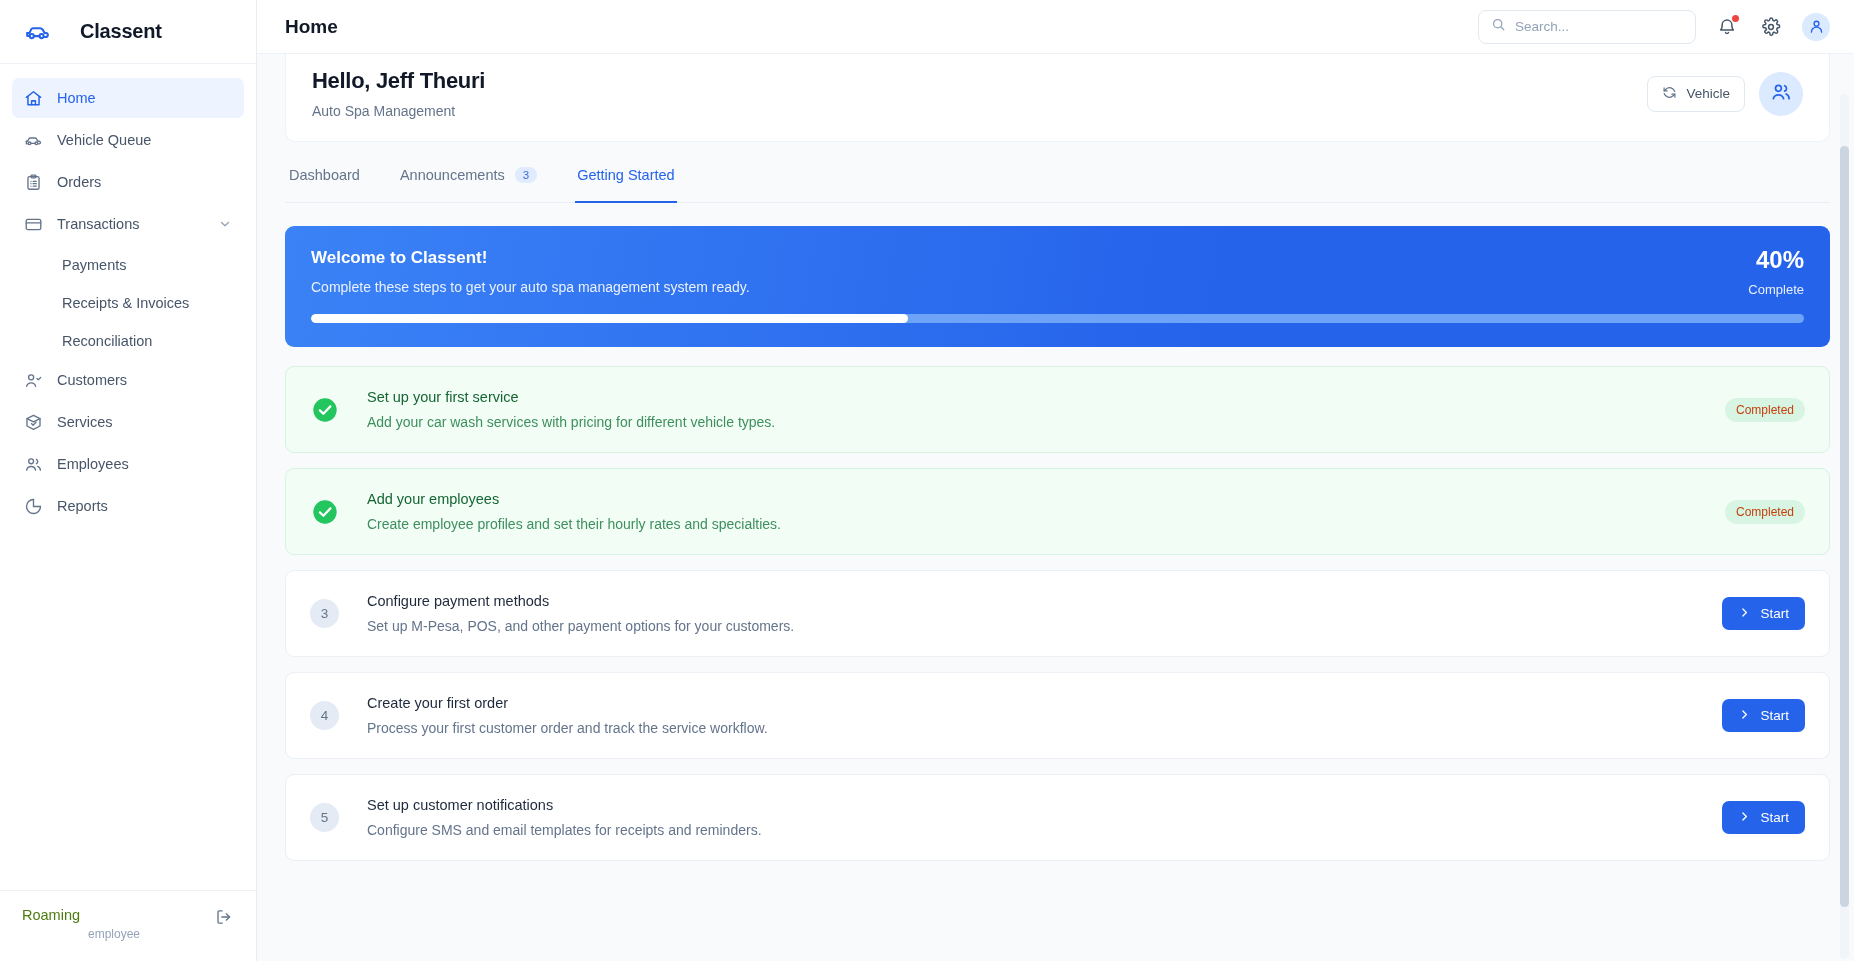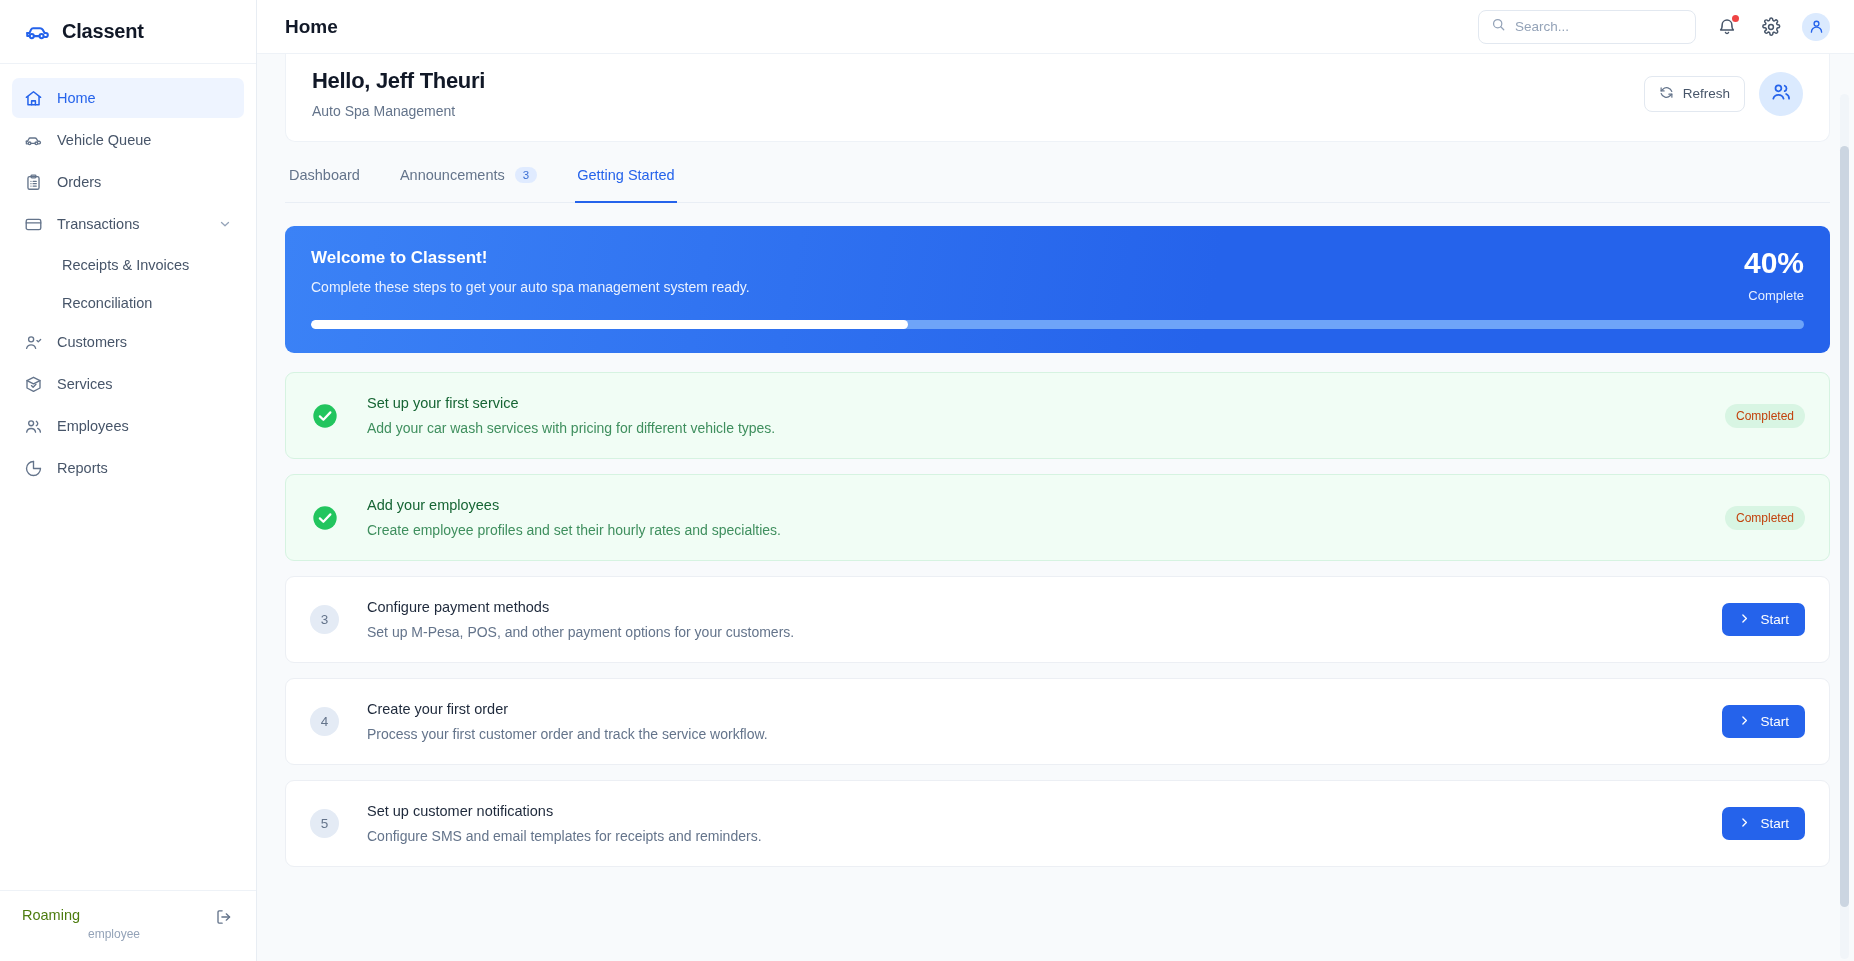--- a/index.html
+++ b/index.html
@@ -15,21 +15,21 @@
   
   .sidebar {
     width: 257px; height: 961px;
     background: #ffffff;
     border-right: 1px solid #e8edf3;
     display: flex; flex-direction: column;
     flex: 0 0 257px;
   }
   .brand {
     height: 64px;
-    display: flex; align-items: center; gap: 10px;
+    display: flex; align-items: center; gap: 28px;
     padding: 0 22px;
     border-bottom: 1px solid #eef2f7;
   }
   .brand-logo { width: 30px; height: 30px; display:flex; align-items:center; justify-content:center; }
   .brand-name {
     font-size: 20px; font-weight: bold; color: #111827; letter-spacing: -0.2px;
   }
   .nav { padding: 14px 12px 0 12px; flex: 1 1 auto; }
   .nav-item {
     display: flex; align-items: center; gap: 14px;
@@ -154,21 +154,21 @@
     background: linear-gradient(100deg, #3b82f6 0%, #2563eb 60%, #2563eb 100%);
     border-radius: 9px;
     padding: 22px 26px 24px 26px;
     color: #fff;
     position: relative;
   }
   .banner-row { display: flex; align-items: flex-start; }
   .banner-title { font-size: 17px; font-weight: bold; }
   .banner-sub { font-size: 14px; margin-top: 11px; color: #eaf1ff; }
   .banner-right { margin-left: auto; text-align: right; }
-  .banner-pct { font-size: 30px; font-weight: bold; line-height: 1; text-align: center; }
+  .banner-pct { font-size: 24px; font-weight: bold; line-height: 1; }
   .banner-pct-label { font-size: 13px; margin-top: 10px; color: #e7efff; }
   .progress {
     margin-top: 17px; height: 9px; border-radius: 6px;
     background: #6ea4f8; overflow: hidden;
   }
   .progress-fill { height: 9px; background: #ffffff; border-radius: 6px; }
 
   
   .steps { margin-top: 19px; padding-bottom: 24px; }
   .step-card {
@@ -273,20 +273,23 @@
         </span>
         <span>Transactions</span>
         <span class="chev-right">
           <svg width="14" height="14" viewBox="0 0 24 24" fill="none" stroke="#94a3b8" stroke-width="2.2" stroke-linecap="round" stroke-linejoin="round">
             <path d="M6 9.5 12 15l6-5.5"></path>
           </svg>
         </span>
       </div>
 
       <div class="nav-sub">
+        <span>Payments</span>
+      </div>
+      <div class="nav-sub">
         <span>Receipts &amp; Invoices</span>
       </div>
       <div class="nav-sub">
         <span>Reconciliation</span>
       </div>
 
       <div class="nav-item">
         <span class="ic">
           <svg width="19" height="19" viewBox="0 0 24 24" fill="none" stroke="#64748b" stroke-width="1.7" stroke-linecap="round" stroke-linejoin="round">
             <circle cx="9" cy="8" r="3.2"></circle>
@@ -392,21 +395,21 @@
         <div class="greet-actions">
           <button class="refresh-btn">
             <span>
               <svg width="15" height="15" viewBox="0 0 24 24" fill="none" stroke="#64748b" stroke-width="1.9" stroke-linecap="round" stroke-linejoin="round">
                 <path d="M20.5 10.4A8.6 8.6 0 0 0 6.2 6.8L3.4 9.4"></path>
                   <path d="M3.4 4.6v4.8h4.8"></path>
                 <path d="M3.5 13.6a8.6 8.6 0 0 0 14.3 3.6l2.8-2.6"></path>
                   <path d="M20.6 19.4v-4.8h-4.8"></path>
               </svg>
             </span>
-            <span>Refresh</span>
+            <span>Vehicle</span>
           </button>
           <button class="people-btn">
             <span>
               <svg width="22" height="22" viewBox="0 0 24 24" fill="none" stroke="#2563eb" stroke-width="1.9" stroke-linecap="round" stroke-linejoin="round">
                 <circle cx="9.2" cy="8" r="3.2"></circle>
                 <path d="M3.6 19.3a5.8 5.8 0 0 1 11.2 0"></path>
                 <path d="M16 5.2a3.1 3.1 0 0 1 0 5.8"></path>
                 <path d="M17.6 14.2a5.3 5.3 0 0 1 3.2 5.1"></path>
               </svg>
             </span>

